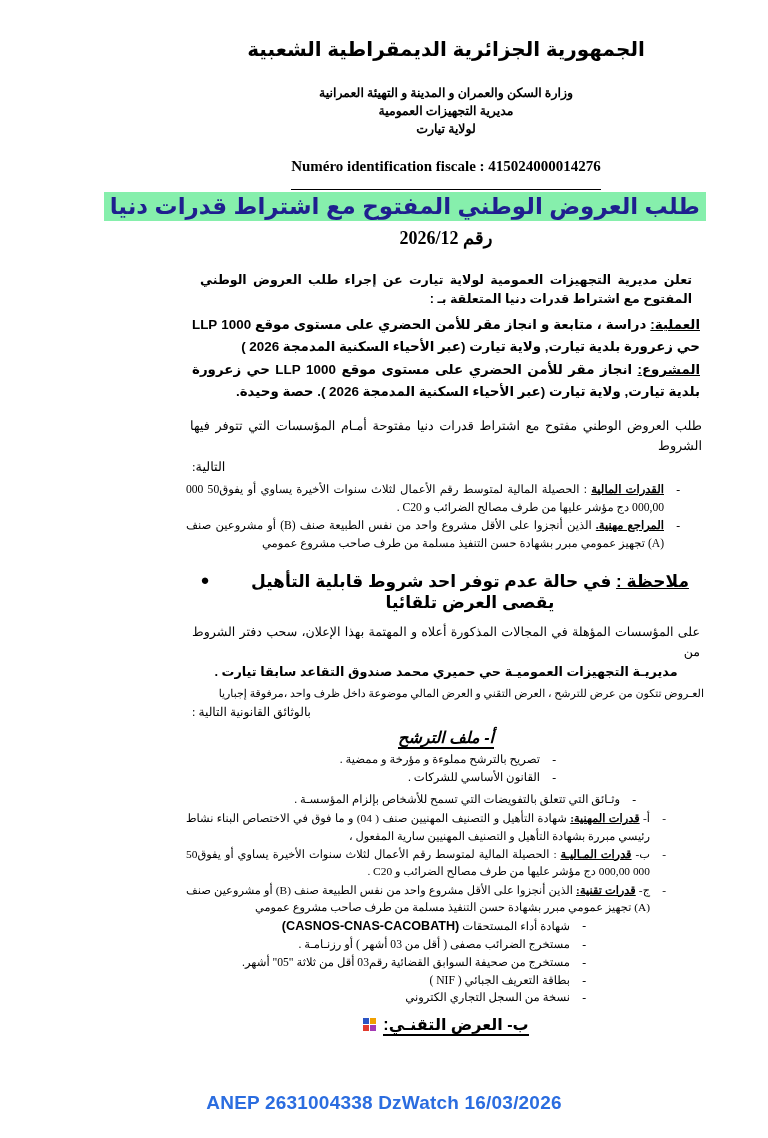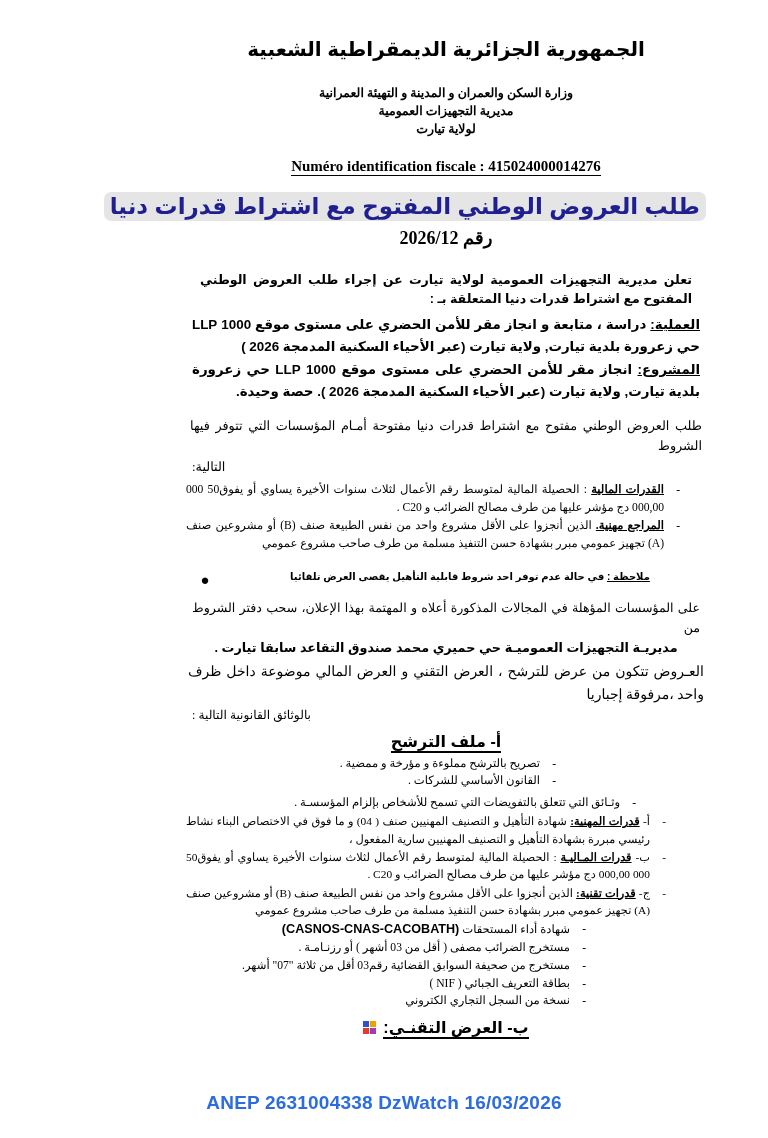--- a/index.html
+++ b/index.html
@@ -39,39 +39,38 @@
 
   .nif{
     text-align:center;
     direction:ltr;
     font-weight:bold;
     font-size:15px;
     margin-top:20px;
   }
   .nif span{
     border-bottom:1.4px solid #000;
-    padding-bottom:1px;
+    padding-bottom:15px;
   }
 
   
   .title-wrap{
     text-align:center;
     margin-top:17px;
   }
   .title-hl{
     display:inline-block;
-    background:#e5e5e5;
+    background:#86efac;
     color:#1f1f8f;
     font-family:"Liberation Sans","DejaVu Sans",sans-serif;
     font-weight:bold;
     font-size:23px;
     line-height:1.15;
     padding:1px 6px;
     white-space:nowrap;
-    border-radius:7px;
   }
   .title-num{
     text-align:center;
     font-weight:bold;
     font-size:18px;
     margin-top:6px;
     font-family:"Liberation Serif","DejaVu Serif",serif;
   }
 
   
@@ -154,21 +153,21 @@
     font-size:15px;
     line-height:1.2;
     order:2;
   }
   .note-text{
     flex:1 1 auto;
     order:1;
     text-align:center;
     font-family:"Liberation Sans","DejaVu Sans",sans-serif;
     font-weight:bold;
-    font-size:10px;
+    font-size:17px;
     padding-left:30px;
   }
   .note-text .ml{text-decoration:underline;}
 
   .after-note{
     margin-top:9px;
     font-size:12.6px;
     line-height:1.6;
     text-align:justify;
     text-align-last:right;
@@ -176,21 +175,21 @@
   }
   .dir-line{
     font-family:"Liberation Sans","DejaVu Sans",sans-serif;
     font-weight:bold;
     font-size:12.8px;
     line-height:1.6;
     text-align:center;
   }
   .offers-para{
     margin-top:3px;
-    font-size:14px;
+    font-size:11px;
     line-height:1.6;
     text-align:justify;
     text-align-last:right;
     padding:0 2px;
   }
   .offers-tail{
     font-size:12.2px;
     line-height:1.6;
     text-align:left;
     padding-left:6px;
@@ -200,20 +199,21 @@
     text-align:center;
     font-family:"Liberation Sans","DejaVu Sans",sans-serif;
     font-weight:bold;
     font-size:16px;
     margin-top:6px;
     margin-bottom:2px;
   }
   .sec-head span{
     border-bottom:2px solid #000;
     padding-bottom:1px;
+    font-style:italic;
   }
 
   ul.dash.indent{
     padding-right:150px;
   }
   ul.dash.indent > li{
     font-size:11.6px;
     text-align-last:right;
   }
 
@@ -369,21 +369,21 @@
       <span>ج-</span>
       <span class="lbl">قدرات تقنية:</span><span> الذين أنجزوا على الأقل مشروع واحد من نفس الطبيعة صنف (B) أو مشروعين صنف (A) تجهيز  عمومي مبرر بشهادة حسن التنفيذ مسلمة من طرف صاحب مشروع عمومي</span>
     </li>
   </ul>
 
   <ul class="dash final tight">
     <li>
       <span>شهادة أداء المستحقات </span><span class="mono-bold">(CASNOS-CNAS-CACOBATH)</span>
     </li>
     <li>مستخرج الضرائب مصفى  ( أقل من 03 أشهر ) أو رزنـامـة .</li>
-    <li>مستخرج من صحيفة السوابق القضائية رقم03 أقل من ثلاثة "07" أشهر.</li>
+    <li>مستخرج من صحيفة السوابق القضائية رقم03 أقل من ثلاثة "05" أشهر.</li>
     <li>بطاقة التعريف الجبائي  ( NIF )</li>
     <li>نسخة من السجل التجاري الكتروني</li>
   </ul>
 
   <div class="tech-row">
     <div class="tech-label">
       <span>ب- العرض التقنـي:</span>
     </div>
     <div class="clover">
       <i></i>

